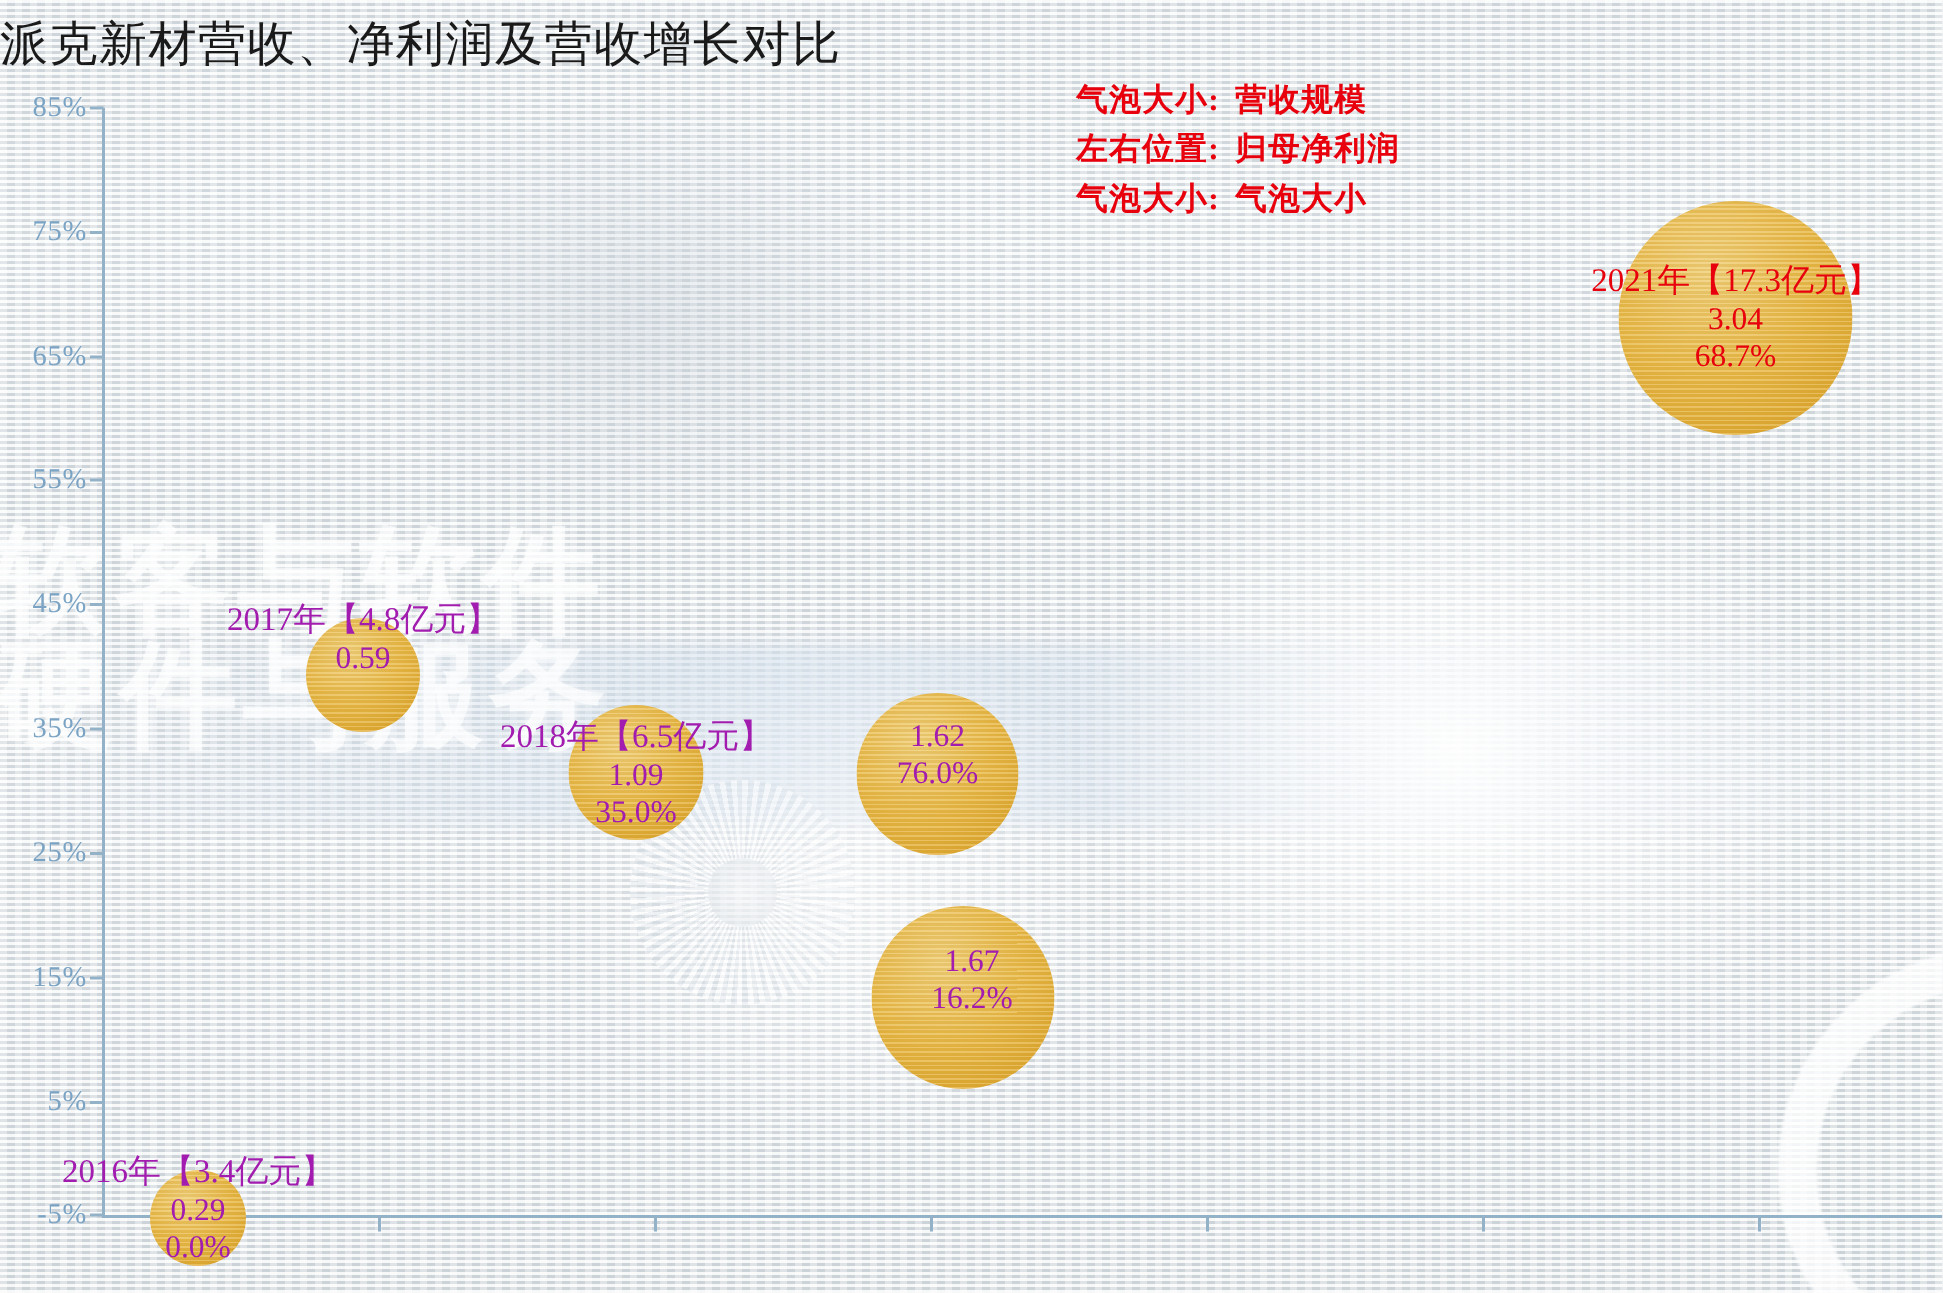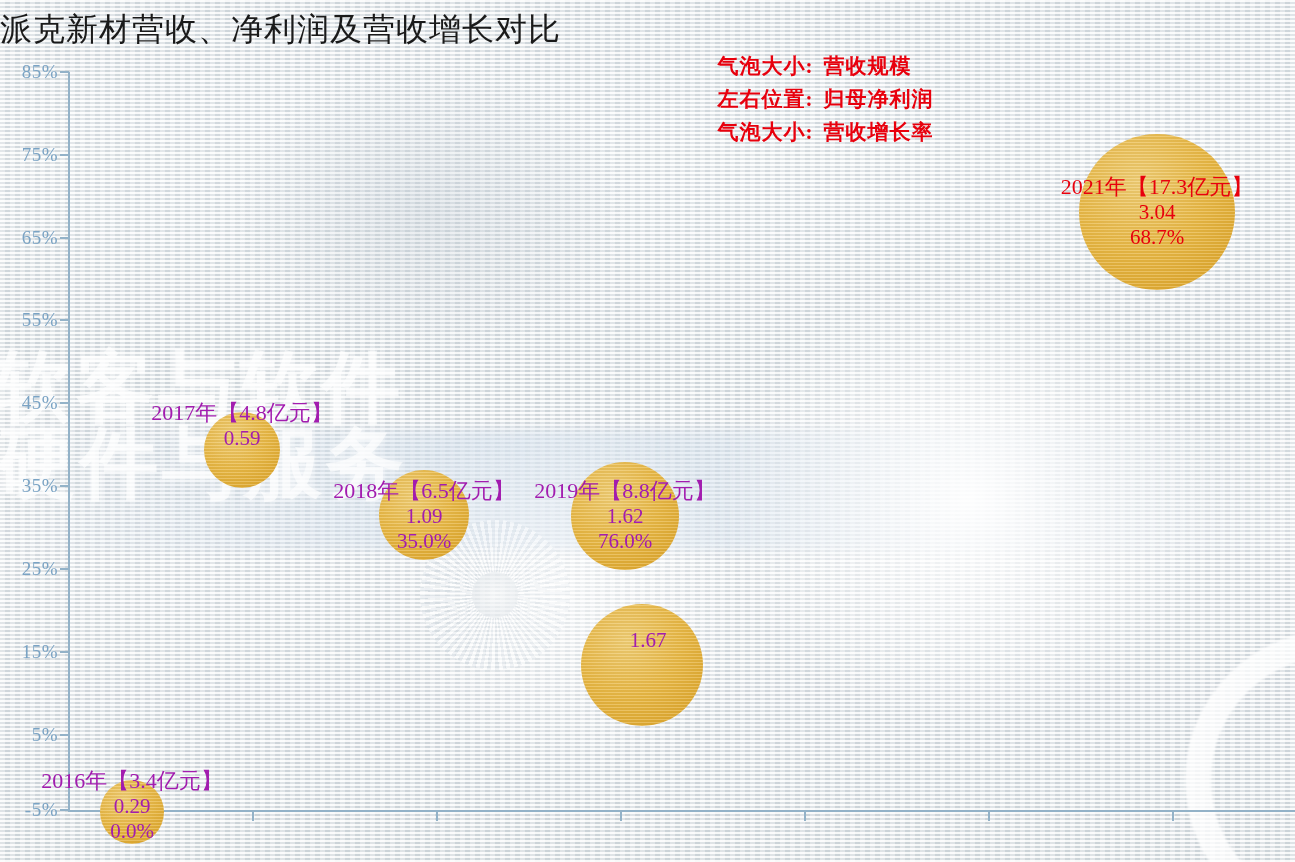--- a/index.html
+++ b/index.html
@@ -206,21 +206,21 @@
 
   <div id="chart-title">派克新材营收、净利润及营收增长对比</div>
 
   <div class="legend-line" id="legend-0">
     <span class="lg-key">气泡大小:</span><span class="lg-val">营收规模</span>
   </div>
   <div class="legend-line" id="legend-1">
     <span class="lg-key">左右位置:</span><span class="lg-val">归母净利润</span>
   </div>
   <div class="legend-line" id="legend-2">
-    <span class="lg-key">气泡大小:</span><span class="lg-val">营收增长率</span>
+    <span class="lg-key">气泡大小:</span><span class="lg-val">气泡大小</span>
   </div>
 
   <div class="axis-line" id="y-axis"></div>
   <div class="axis-line" id="x-axis"></div>
 
   <div id="y-ticks">
       <div class="y-tick" style="top: 71px;"></div>
       <div class="y-label" style="top: 62px;">85%</div>
       <div class="y-tick" style="top: 154px;"></div>
       <div class="y-label" style="top: 145px;">75%</div>
@@ -265,26 +265,26 @@
       <div class="bubble-labels lab-dark" style="left: 42px; top: 400px; width: 400px;">
         <div class="bl-title">2017年【4.8亿元】</div>
         <div class="bl-profit">0.59</div>
       </div>
       <div class="bubble-labels lab-dark" style="left: 224px; top: 478px; width: 400px;">
         <div class="bl-title">2018年【6.5亿元】</div>
         <div class="bl-profit">1.09</div>
         <div class="bl-growth">35.0%</div>
       </div>
       <div class="bubble-labels lab-dark" style="left: 425px; top: 478px; width: 400px;">
-        <div class="bl-title">2019年【8.8亿元】</div>
         <div class="bl-profit">1.62</div>
         <div class="bl-growth">76.0%</div>
       </div>
       <div class="bubble-labels lab-dark" style="left: 448px; top: 628px; width: 400px;">
         <div class="bl-profit">1.67</div>
+        <div class="bl-growth">16.2%</div>
       </div>
       <div class="bubble-labels lab-red" style="left: 957px; top: 174px; width: 400px;">
         <div class="bl-title">2021年【17.3亿元】</div>
         <div class="bl-profit">3.04</div>
         <div class="bl-growth">68.7%</div>
       </div>
     </div>
 
 </div>
 

